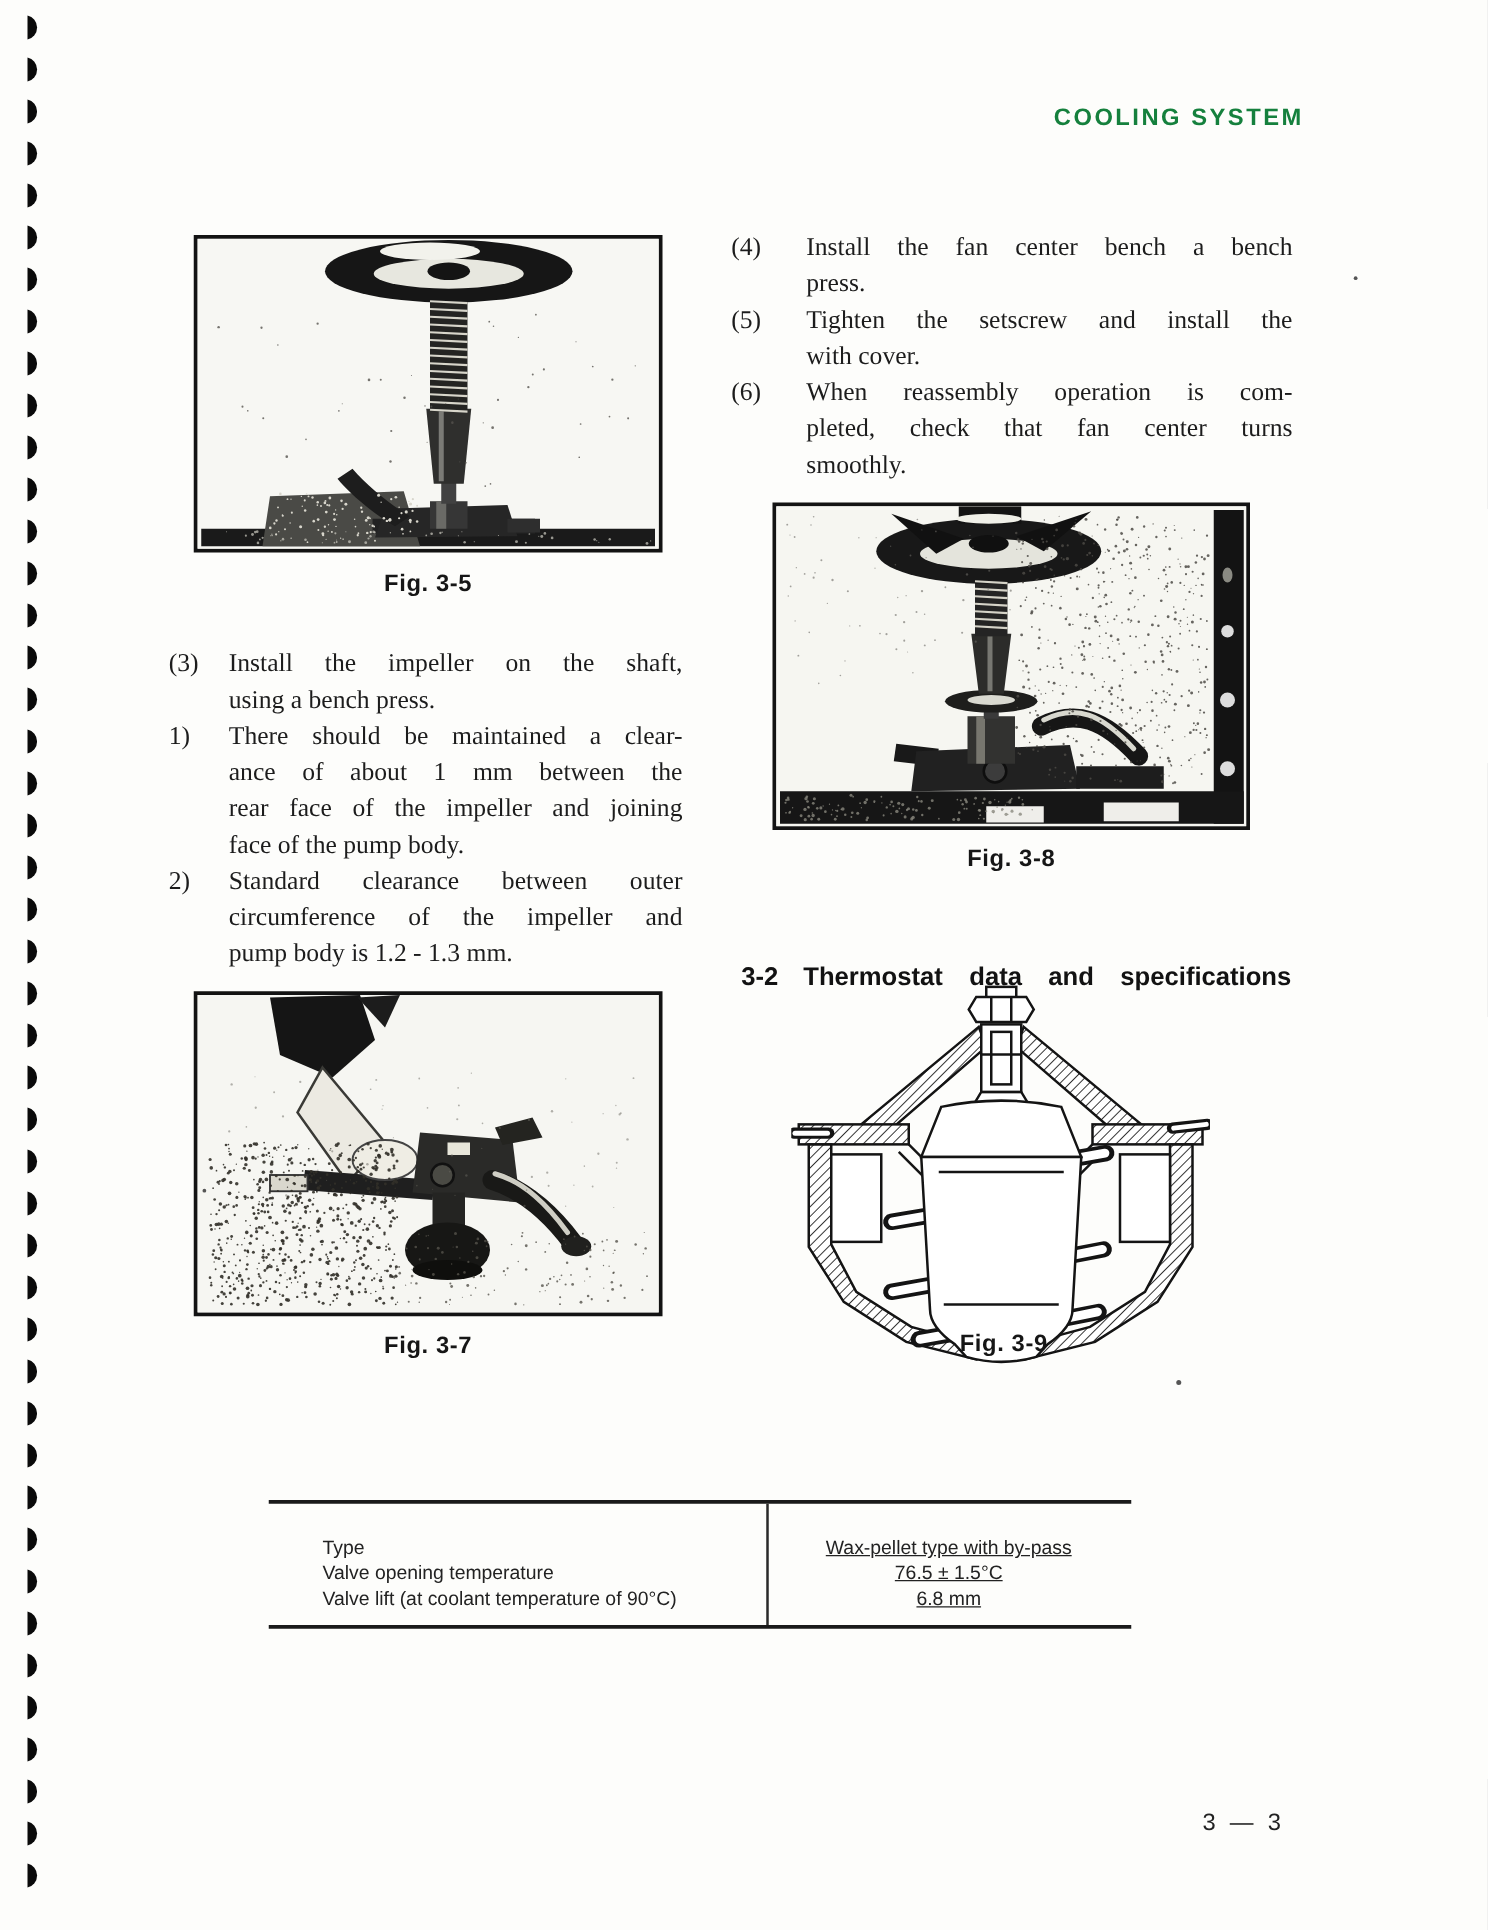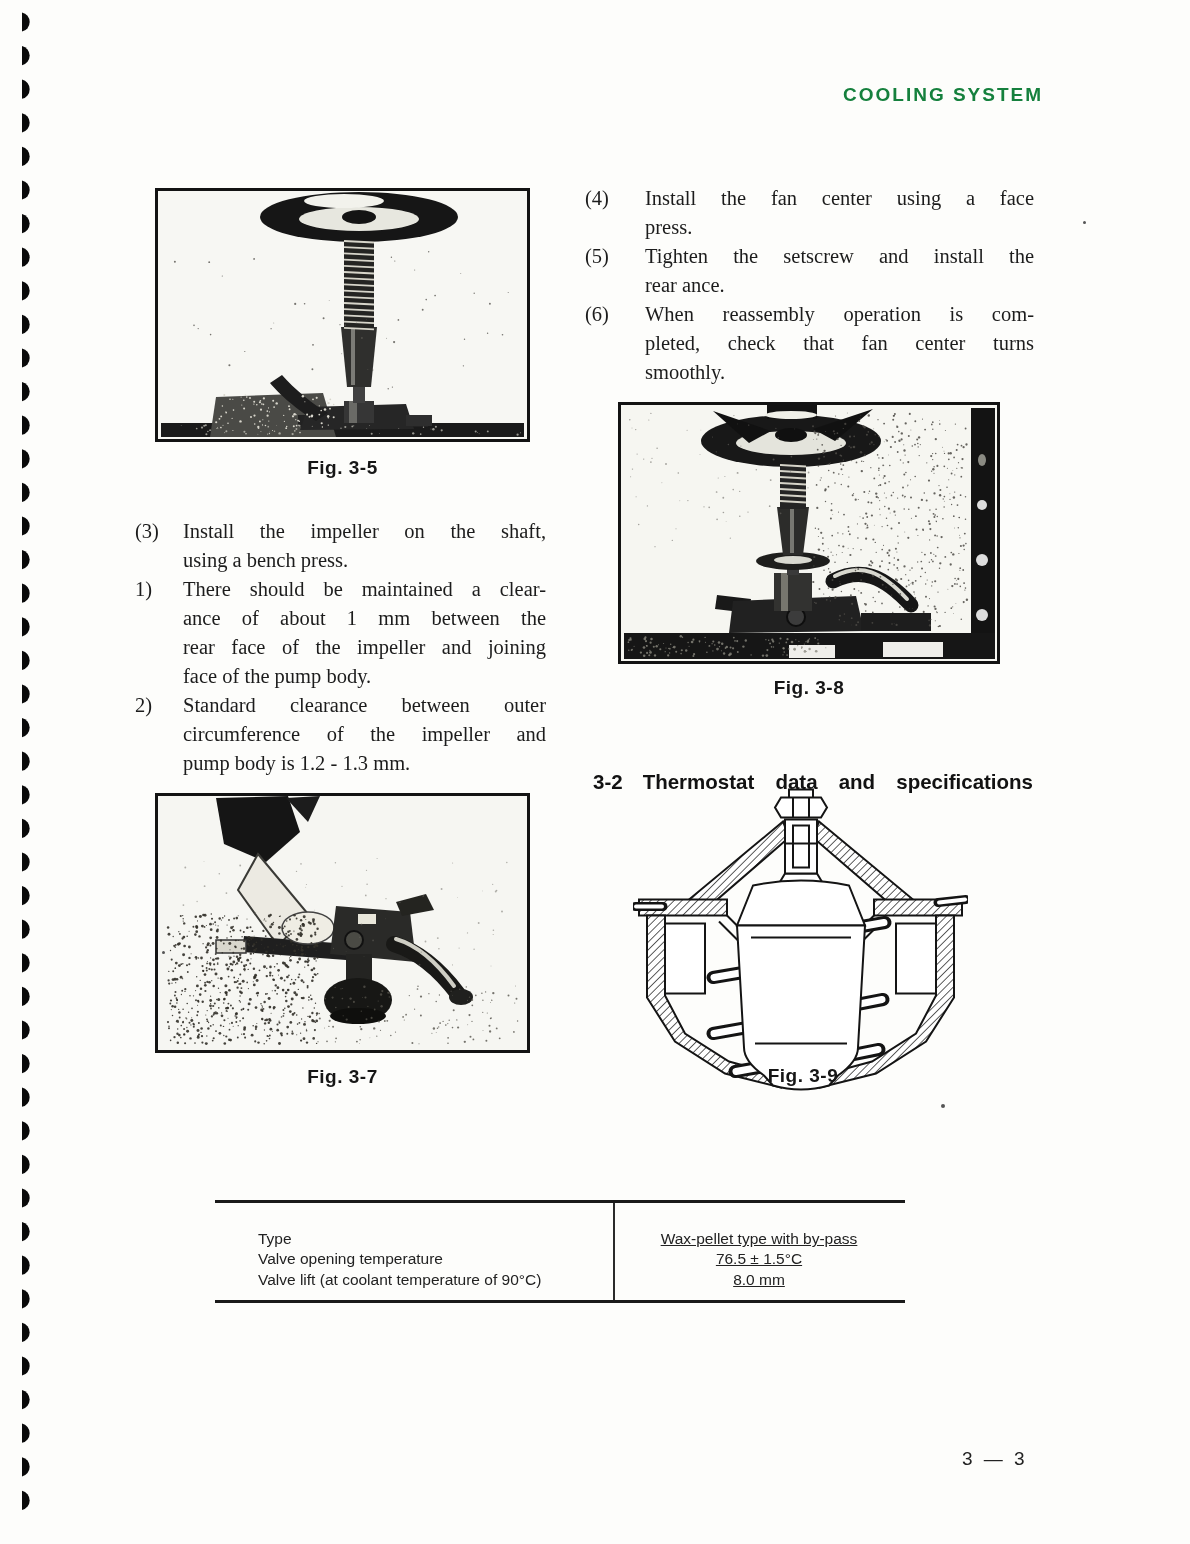--- a/index.html
+++ b/index.html
@@ -1219,29 +1219,29 @@
         <circle cx="27.3" cy="71.5" r="0.94" fill="#6a685f" opacity="0.5"></circle>
         <circle cx="103.3" cy="148.3" r="0.41" fill="#6a685f" opacity="0.5"></circle>
       </svg>
   </div>
   <div class="figcap" id="cap37">Fig. 3-7</div>
 
   <div class="list" id="rightlist">
     <div class="li">
       <span class="mk">(4)</span>
       <div class="tx">
-          <div class="jline">Install the fan center using a face</div>
+          <div class="jline">Install the fan center bench a bench</div>
           <div class="jline last">press.</div>
         </div>
     </div>
     <div class="li">
       <span class="mk">(5)</span>
       <div class="tx">
           <div class="jline">Tighten the setscrew and install the</div>
-          <div class="jline last">rear ance.</div>
+          <div class="jline last">with cover.</div>
         </div>
     </div>
     <div class="li">
       <span class="mk">(6)</span>
       <div class="tx">
           <div class="jline">When reassembly operation is com-</div>
           <div class="jline">pleted, check that fan center turns</div>
           <div class="jline last">smoothly.</div>
         </div>
     </div>
@@ -2045,21 +2045,21 @@
     <div class="trow">
       <div class="tlabel">Type</div>
       <div class="tvalue">Wax-pellet type with by-pass</div>
     </div>
     <div class="trow">
       <div class="tlabel">Valve opening temperature</div>
       <div class="tvalue">76.5 ± 1.5°C</div>
     </div>
     <div class="trow">
       <div class="tlabel">Valve lift (at coolant temperature of 90°C)</div>
-      <div class="tvalue">8.0 mm</div>
+      <div class="tvalue">6.8 mm</div>
     </div>
   </div>
 
   <div class="pagenum">3 — 3</div>
 
   <div class="artifact" style="left:941px;top:1104px;width:4px;height:4px;"></div>
   <div class="artifact" style="left:162px;top:951px;width:3px;height:3px;"></div>
   <div class="artifact" style="left:1083px;top:221px;width:3px;height:3px;"></div>
 
 </div>

